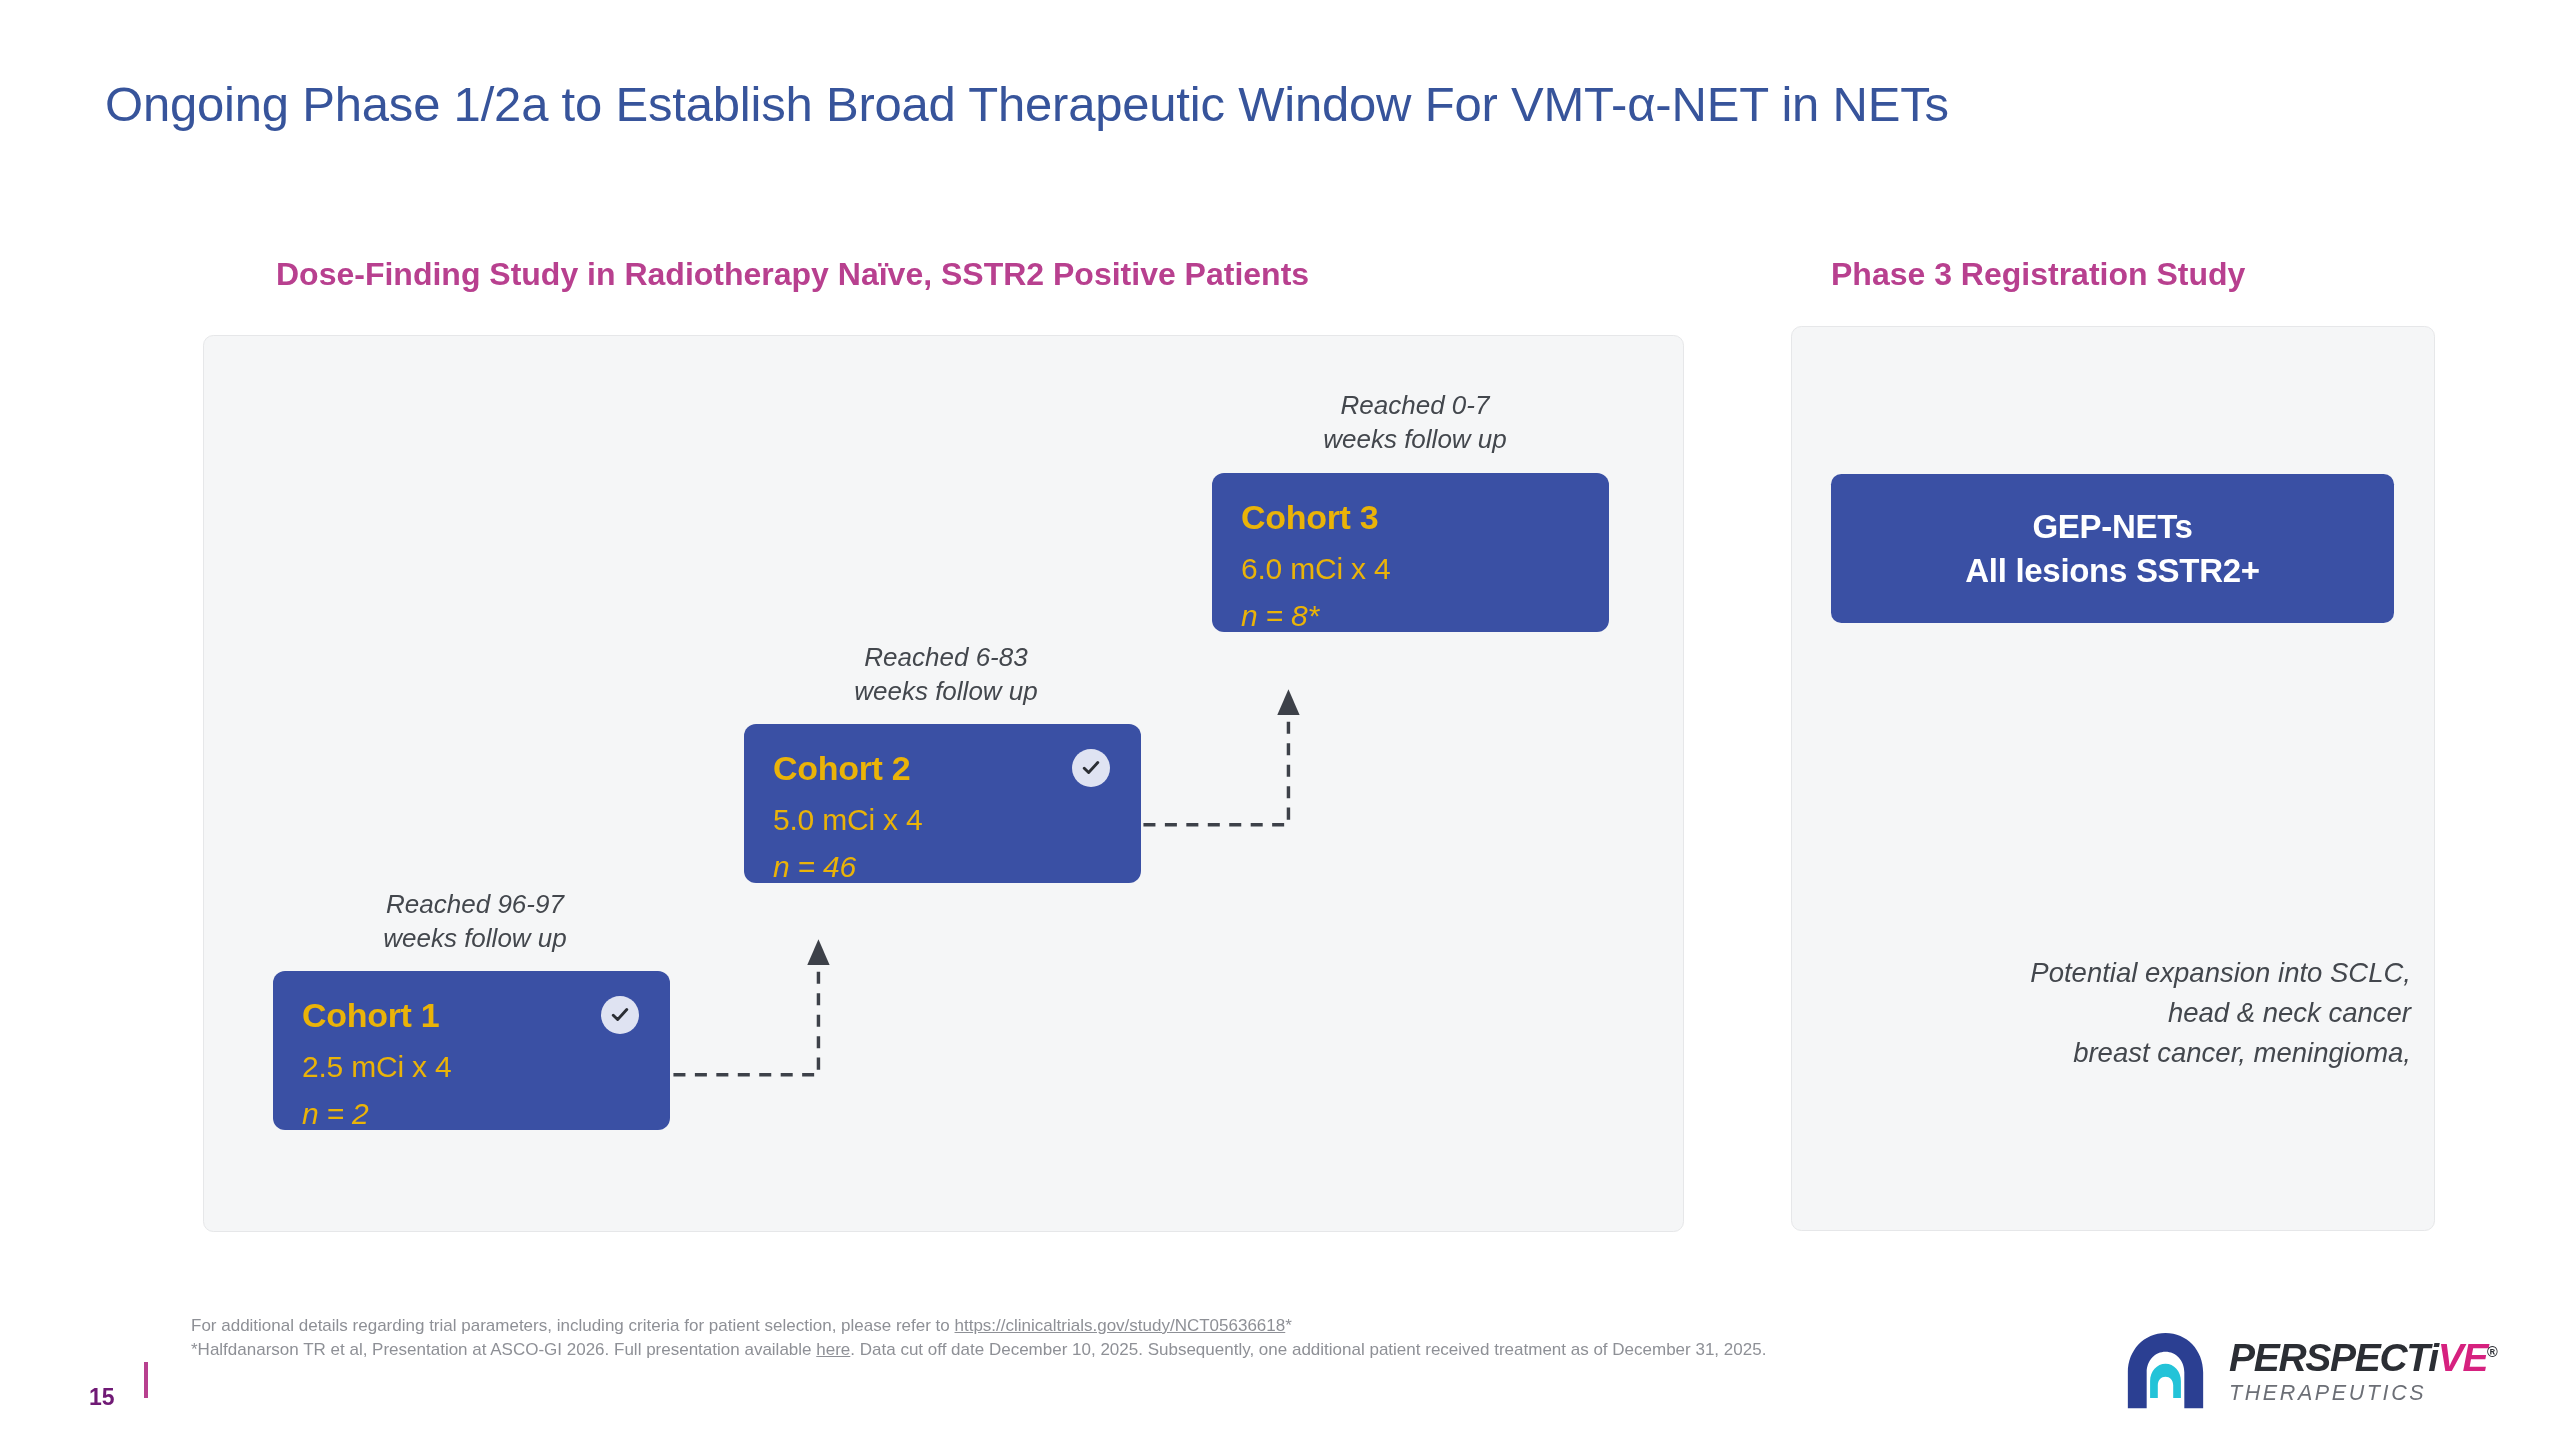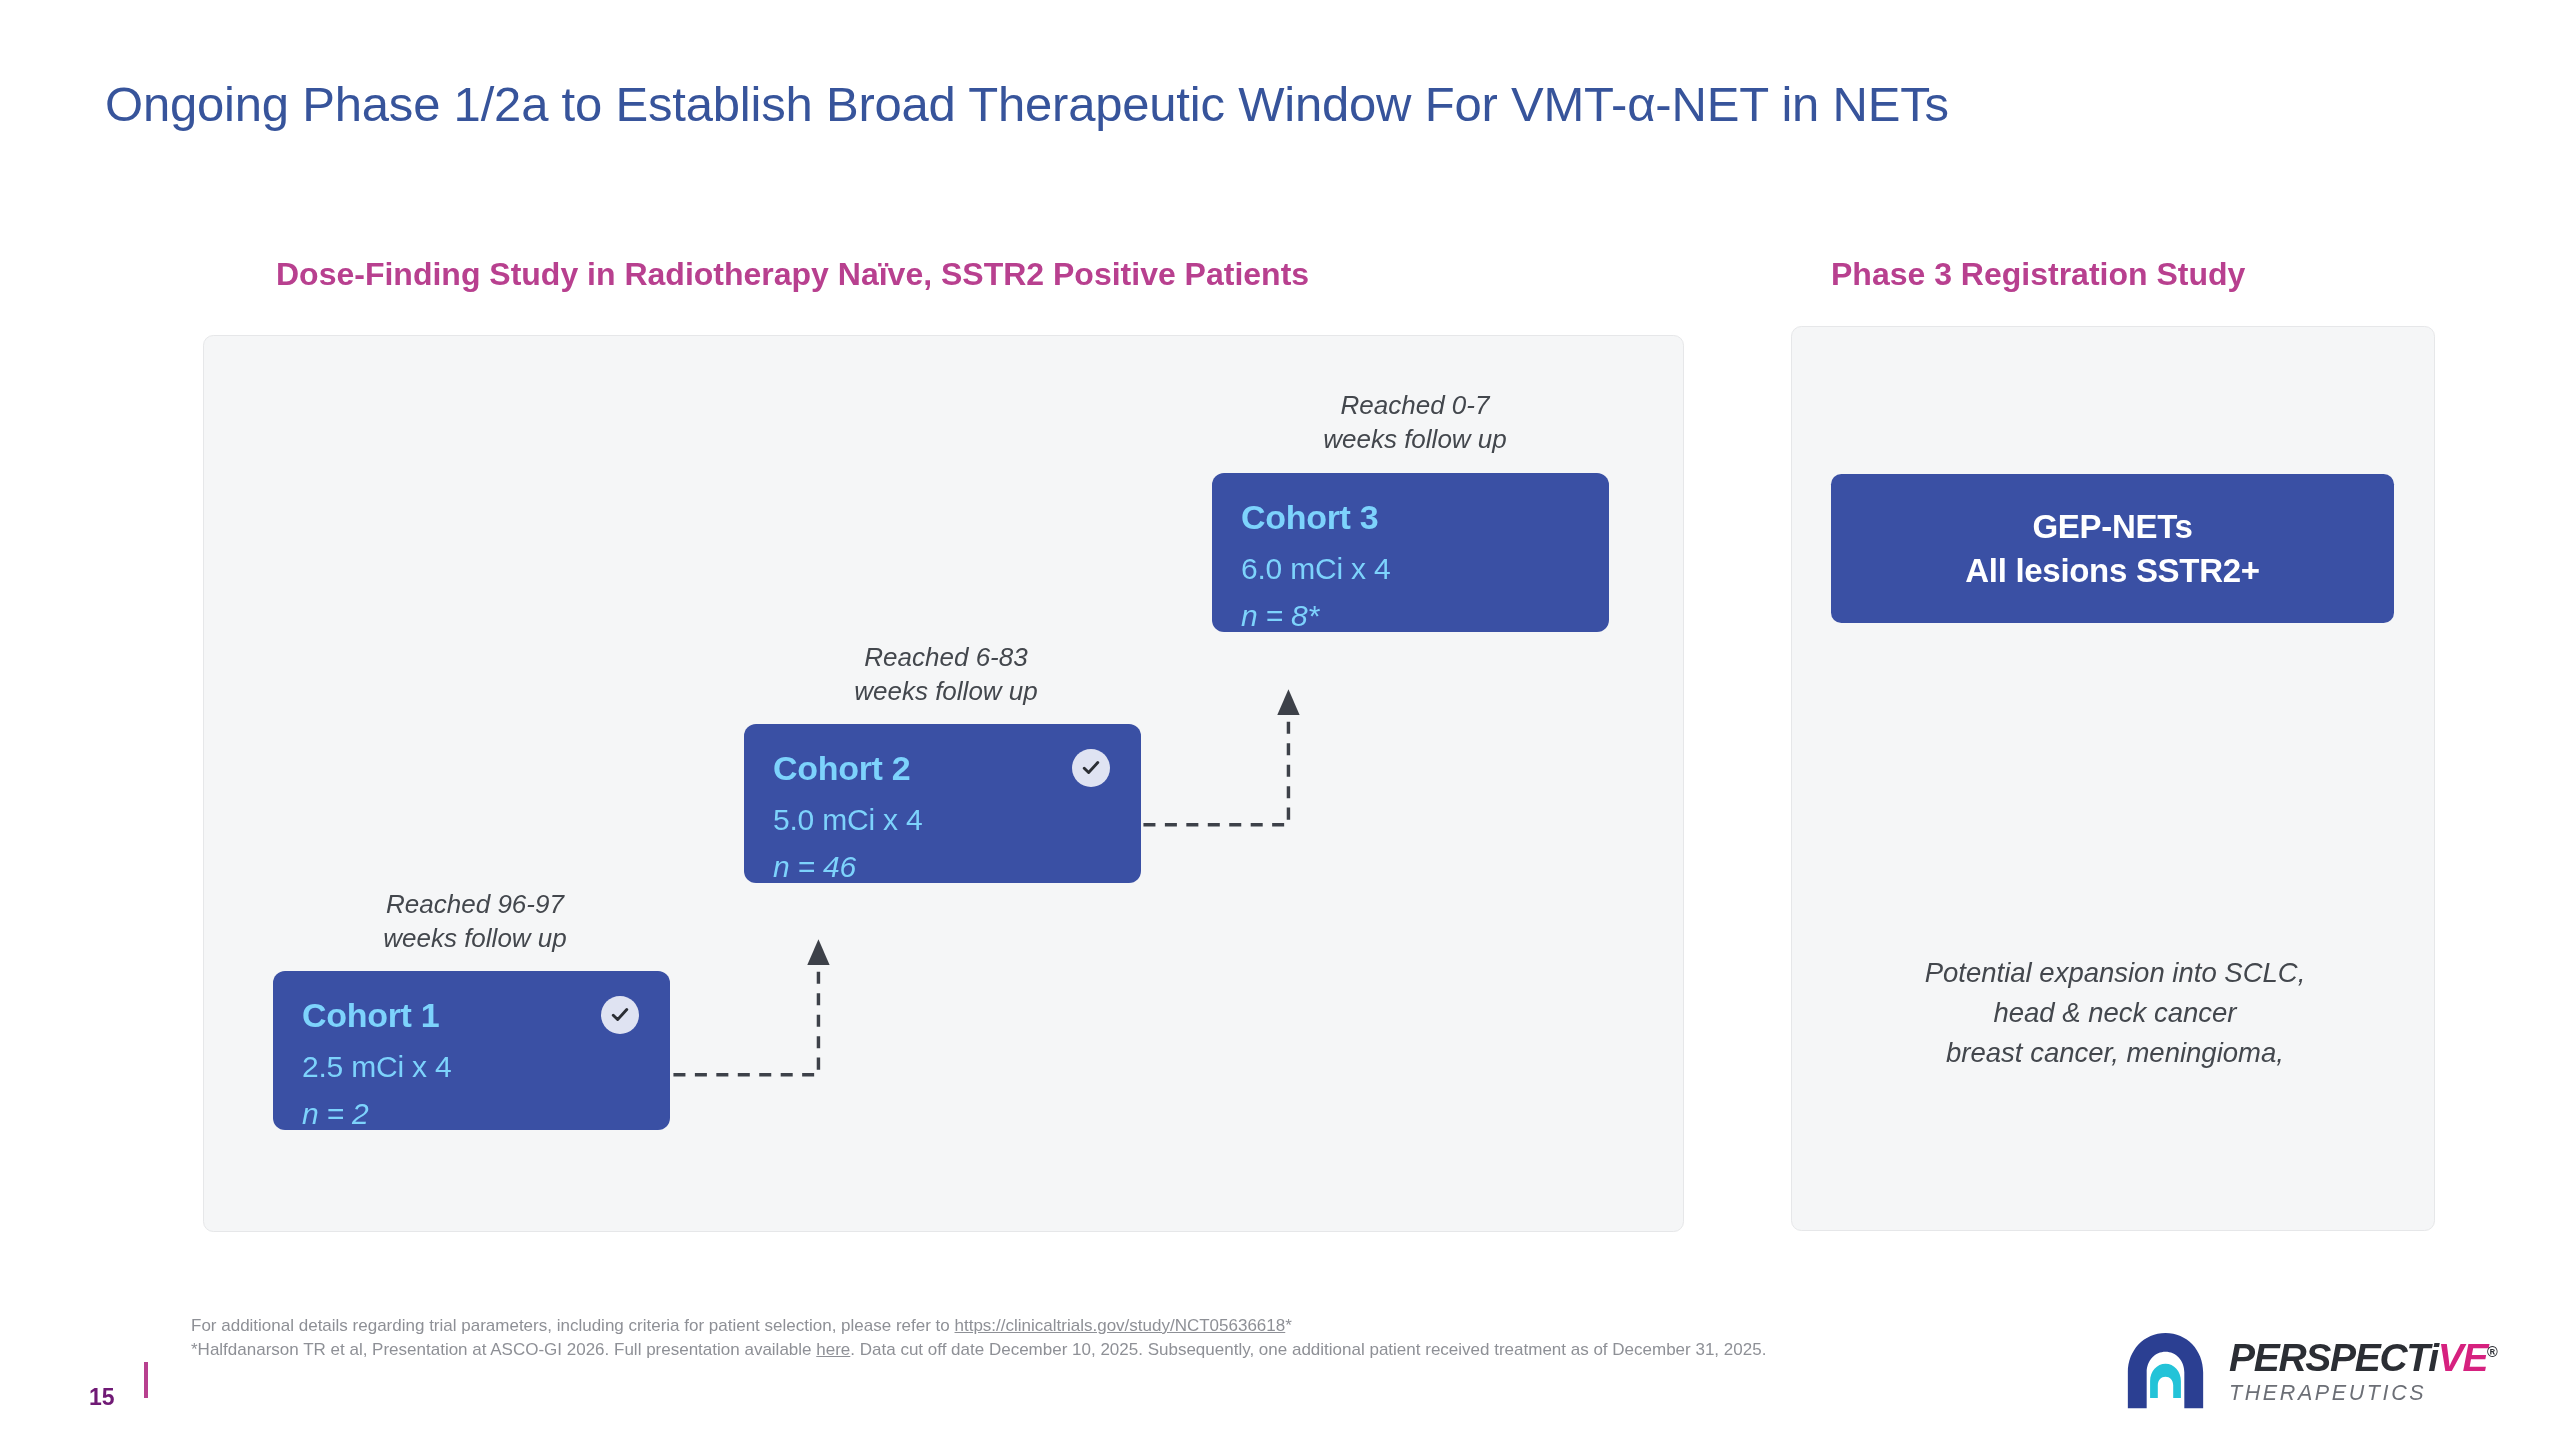--- a/index.html
+++ b/index.html
@@ -54,21 +54,21 @@
   .panel.left  { left: 203px;  top: 335px; width: 1479px; height: 895px; }
   .panel.right { left: 1791px; top: 326px; width: 642px;  height: 903px; }
 
   
   .cohort-card {
     position: absolute;
     background: #3a50a4;
     border-radius: 12px;
     box-sizing: border-box;
     padding: 22px 29px 24px 29px;
-    color: #7dd3fc;
+    color: #eab308;
   }
   .cohort-card.c1 { left: 273px;  top: 971px; width: 397px; height: 159px; }
   .cohort-card.c2 { left: 744px;  top: 724px;  width: 397px; height: 159px; }
   .cohort-card.c3 { left: 1212px; top: 473px;  width: 397px; height: 159px; }
 
   .cohort-title-row {
     display: flex;
     align-items: center;
     justify-content: space-between;
     height: 43px;
@@ -154,21 +154,21 @@
     letter-spacing: -0.3px;
     white-space: nowrap;
   }
   .ph3-box.secondary .ph3-line { line-height: 1.52; }
 
   .expansion-note {
     position: absolute;
     left: 1819px;
     top: 953px;
     width: 592px;
-    text-align: center;
+    text-align: right;
     font-size: 27.5px;
     font-style: italic;
     color: #43474d;
     line-height: 1.45;
   }
 
   
   .footer-notes {
     position: absolute;
     left: 191px;

